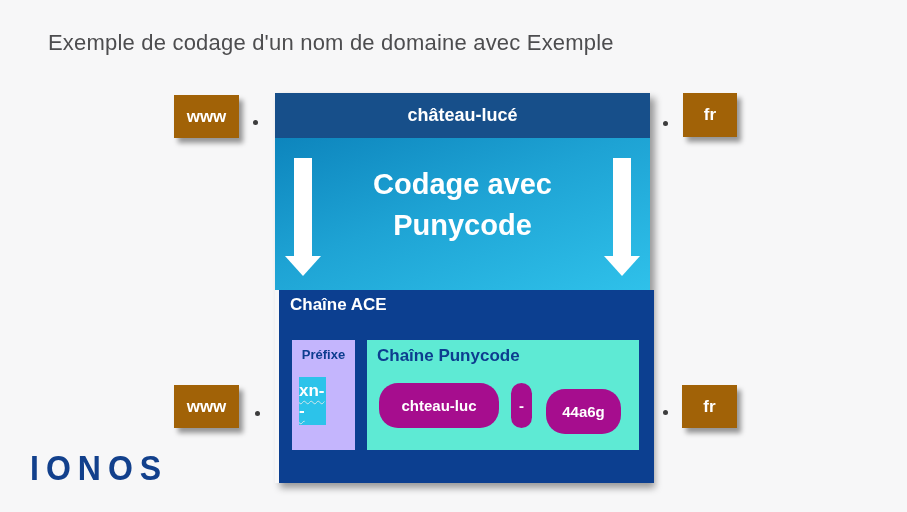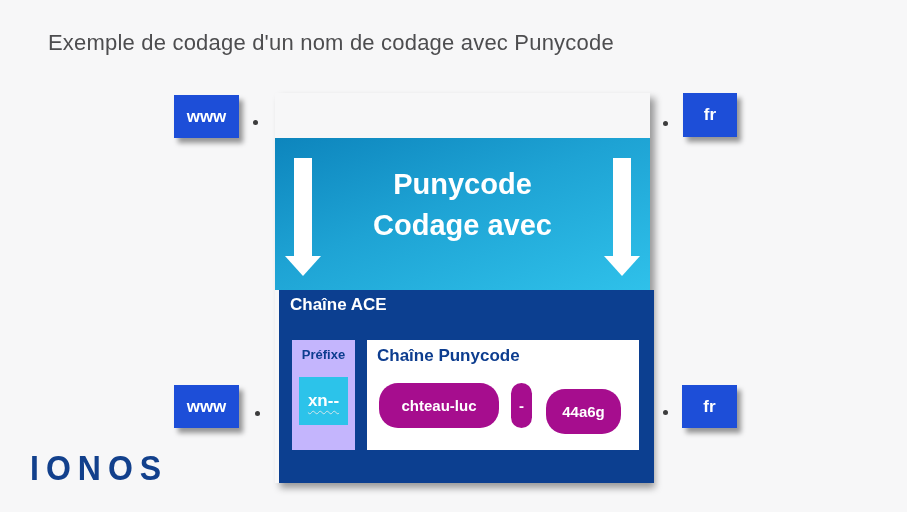--- a/index.html
+++ b/index.html
@@ -3,21 +3,21 @@
 <meta charset="utf-8">
 <style>
   * { margin:0; padding:0; box-sizing:border-box; }
   html,body { width:907px; height:512px; }
   body { font-family:"Liberation Sans", sans-serif; background:#f7f7f8; }
   .canvas { position:relative; width:907px; height:512px; background:#f7f7f8; overflow:hidden; }
 
   .title { position:absolute; left:48px; top:30px; font-size:22px; color:#4d4d4f; letter-spacing:.2px; }
 
   .navy-chip {
-    position:absolute; background:#1d4ed8; color:#fff; font-weight:bold; font-size:17px;
+    position:absolute; background:#a16207; color:#fff; font-weight:bold; font-size:17px;
     display:flex; align-items:center; justify-content:center;
     box-shadow:4px 5px 5px rgba(0,0,0,.40);
   }
   .www-top    { left:174px; top:95px;  width:65px; height:43px; }
   .fr-top     { left:683px; top:93px;  width:54px; height:44px; }
   .www-bottom { left:174px; top:385px; width:65px; height:43px; }
   .fr-bottom  { left:682px; top:385px; width:55px; height:43px; }
 
   .dot { position:absolute; width:5px; height:5px; border-radius:50%; background:#3d3d3d; }
   .dot-tl { left:253px; top:120px; }
@@ -42,70 +42,71 @@
   .arrow-stem { width:18px; height:98px; background:#fff; }
   .arrow-head { width:0; height:0; border-left:18px solid transparent;
                 border-right:18px solid transparent; border-top:20px solid #fff; }
 
   .ace { position:absolute; left:4px; top:197px; width:375px; height:193px; background:#0c3f90; }
   .ace-label { position:absolute; left:11px; top:5px; color:#fff; font-weight:bold; font-size:17px; }
 
   .prefix-box { position:absolute; left:13px; top:50px; width:63px; height:110px; background:#c4b5fd; }
   .prefix-label { position:absolute; left:0; top:7px; width:63px; text-align:center;
                   color:#0d3d8f; font-weight:bold; font-size:13px; }
-  .xn-chip { position:absolute; left:7px; top:37px; width:49px; height:48px; background:#2cc3ea;
+  .xn-chip { position:absolute; left:7px; top:37px; width:27px; height:48px; background:#2cc3ea;
              color:#fff; font-weight:bold; font-size:17px;
              display:flex; align-items:center; justify-content:center; }
   .xn-chip span { text-decoration:underline wavy rgba(235,235,235,.85);
                   text-decoration-thickness:1px; text-underline-offset:4px; }
 
-  .punycode-box { position:absolute; left:88px; top:50px; width:272px; height:110px; background:#ffffff; }
+  .punycode-box { position:absolute; left:88px; top:50px; width:272px; height:110px; background:#5eead4; }
   .punycode-label { position:absolute; left:10px; top:6px; color:#0d3d8f; font-weight:bold; font-size:17px; }
   .magenta-chip { position:absolute; top:43px; height:45px; background:#a60d8e; color:#fff;
                   font-weight:bold; font-size:15px;
                   display:flex; align-items:center; justify-content:center;border-radius:19px; }
   .seg-0 { left:12px;  width:120px; }
   .seg-1 { left:144px; width:21px; }
   .seg-2 { left:179px; width:75px;margin-top:6px; }
 
   .ionos-logo { position:absolute; left:30px; top:450px; color:#12408c; font-weight:bold;
                 font-size:32px; letter-spacing:7px; transform:scaleY(1.08); }
 </style>
 </head>
 <body>
 
 <div class="canvas">
 
-  <div class="title">Exemple de codage d'un nom de codage avec Punycode</div>
+  <div class="title">Exemple de codage d'un nom de domaine avec Exemple</div>
 
   <div class="navy-chip www-top">www</div>
   <div class="dot dot-tl"></div>
   <div class="dot dot-tr"></div>
   <div class="navy-chip fr-top">fr</div>
 
   <div class="navy-chip www-bottom">www</div>
   <div class="dot dot-bl"></div>
   <div class="dot dot-br"></div>
   <div class="navy-chip fr-bottom">fr</div>
 
   <div class="main-column">
 
+    <div class="domain-box">château-lucé</div>
 
     <div class="codage">
       <div class="arrow arrow-left">
         <div class="arrow-stem"></div>
         <div class="arrow-head"></div>
       </div>
       <div class="arrow arrow-right">
         <div class="arrow-stem"></div>
         <div class="arrow-head"></div>
       </div>
       <div class="codage-text">
+        <div>Codage avec</div>
         <div>Punycode</div>
-        <div>Codage avec</div>
       </div>
     </div>
 
     <div class="ace">
       <div class="ace-label">Chaîne ACE</div>
 
       <div class="prefix-box">
         <div class="prefix-label">Préfixe</div>
         <div class="xn-chip">
           <span>xn--</span>

